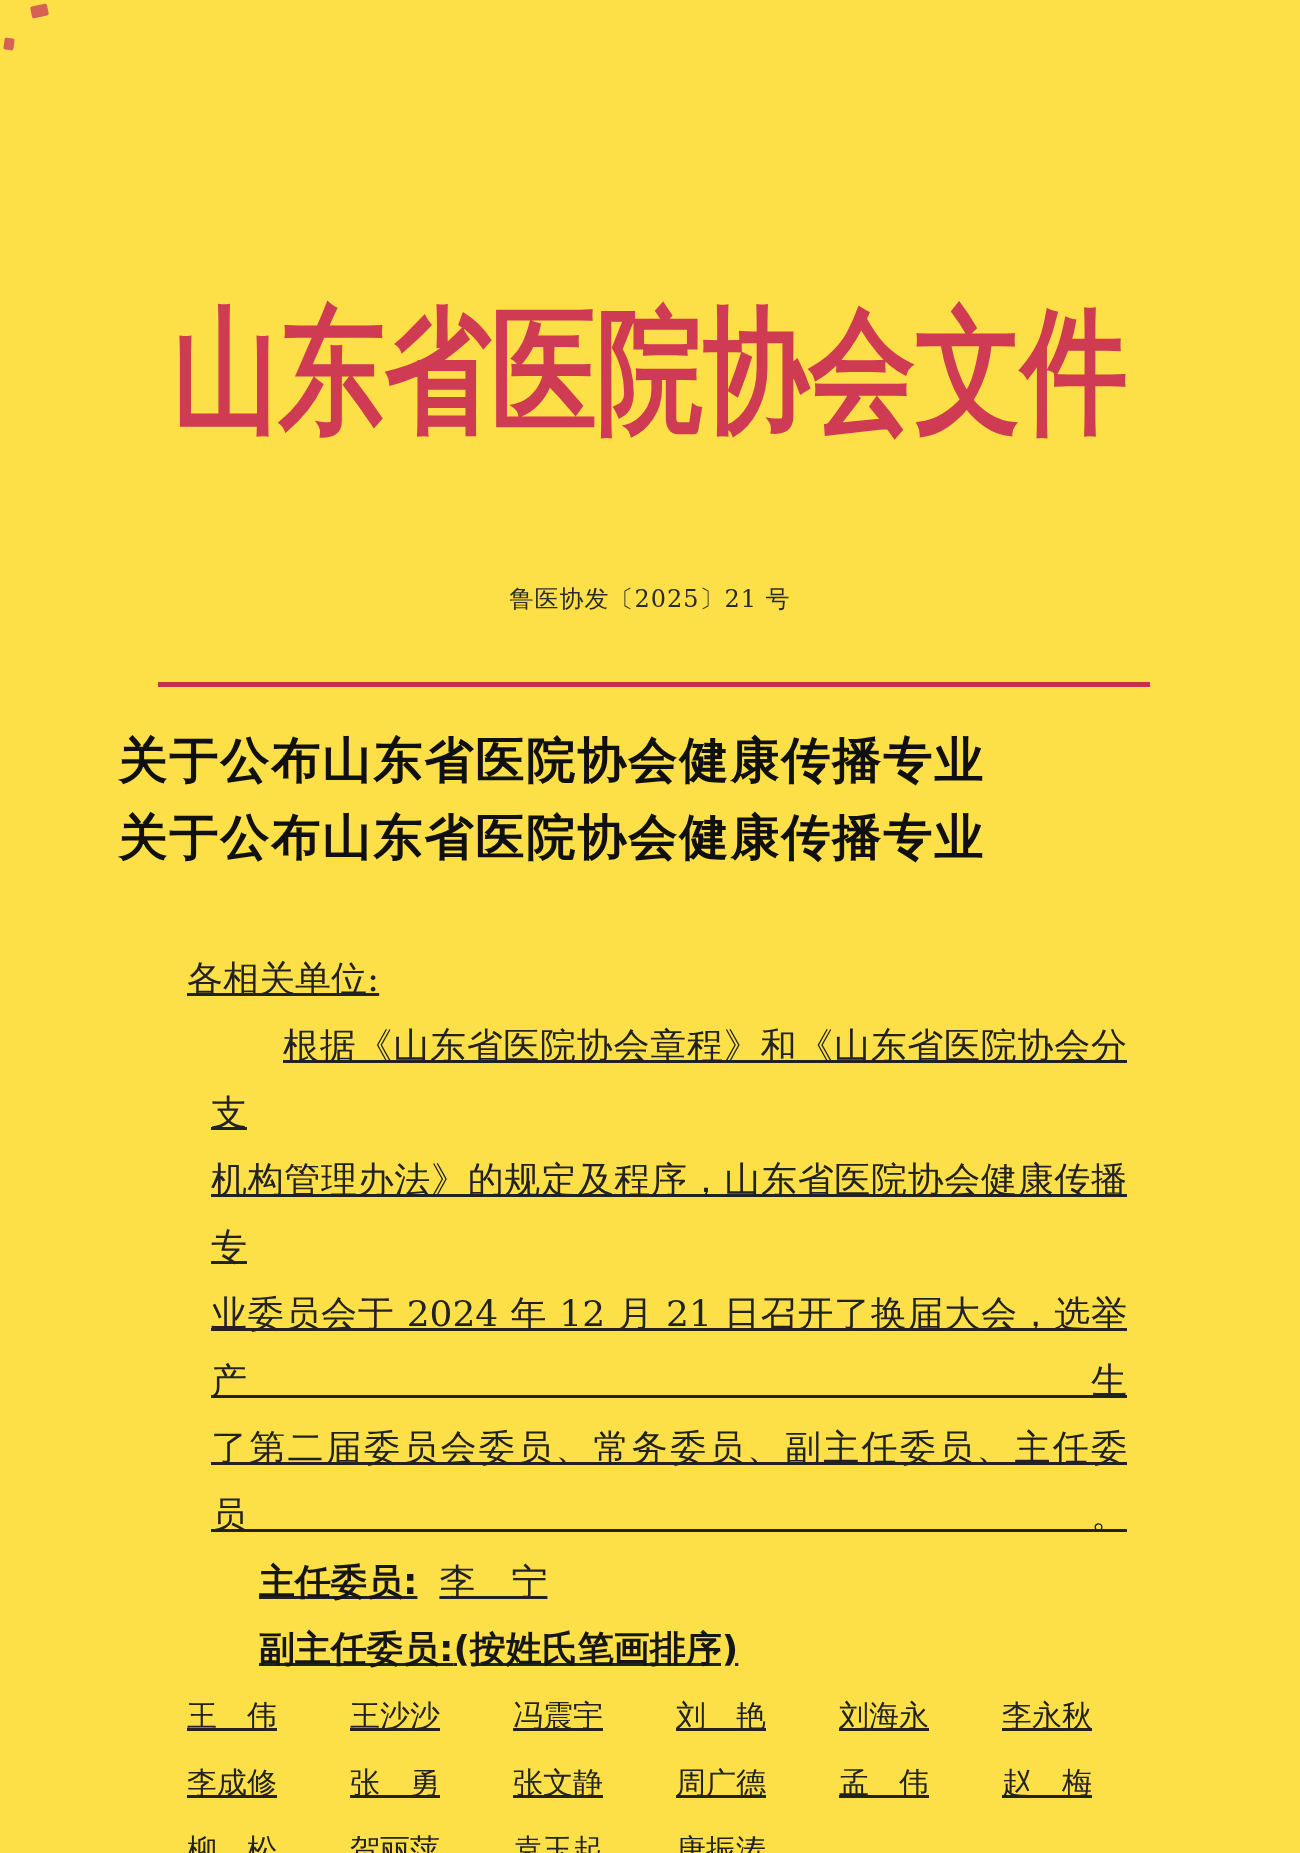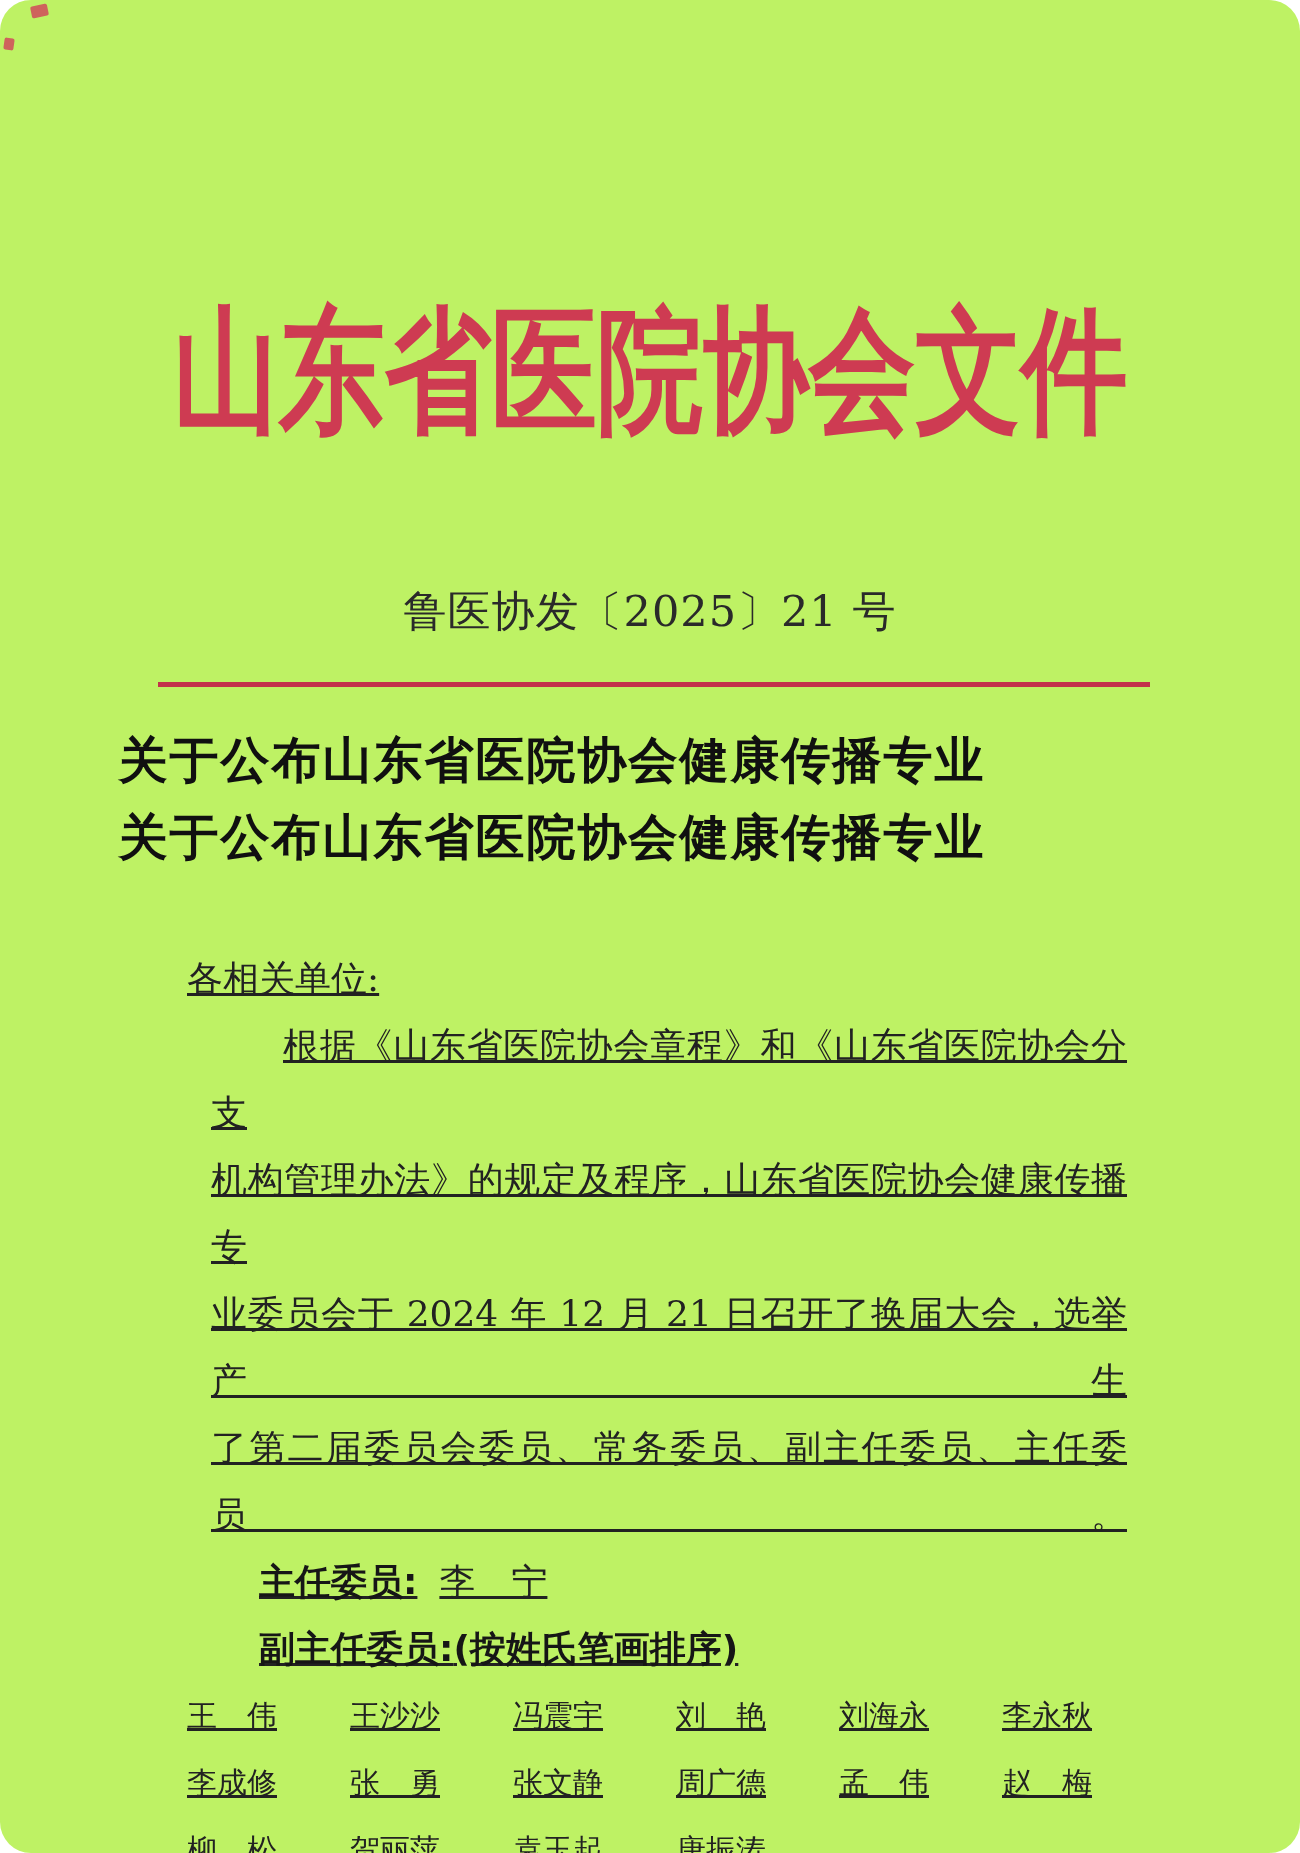--- a/index.html
+++ b/index.html
@@ -1,45 +1,44 @@
 <!DOCTYPE html>
 <html><head>
 <meta charset="utf-8">
 <style>
   html,body { margin:0; padding:0; background:#ffffff; }
   .page {
     position: relative;
     width: 1300px;
     height: 1853px;
-    background: #bef264;
+    background: #fde047;
     font-family: "DejaVu Serif", "Liberation Serif", serif;
     color: #1f1f1f;
     overflow: hidden;
-    border-radius: 31px;
   }
   
   .artifact { position:absolute; background:#d14a5a; opacity:.85; }
   .a1 { top:5px; left:31px; width:17px; height:12px; transform:rotate(-12deg); border-radius:2px; }
   .a2 { top:38px; left:4px; width:10px; height:12px; transform:rotate(8deg); border-radius:2px; }
 
   .org-title {
     position:absolute; top:296px; left:0; width:1300px;
     text-align:center; white-space:nowrap;
   }
   .org-title-text {
     display:inline-block;
     font-size:136px; line-height:1.1; font-weight:bold;
     color:#ce3b52;
     transform:scaleX(0.78);
     transform-origin:center;
   }
   .doc-number {
     position:absolute; top:584px; left:0; width:1300px;
     text-align:center;
-    font-size:43px; line-height:1.3; color:#2a2a2a;
+    font-size:24px; line-height:1.3; color:#2a2a2a;
     letter-spacing:1px;
   }
   .red-rule {
     position:absolute; top:682px; left:158px;
     width:992px; height:5px;
     background:#c2334b;
   }
   .doc-title {
     position:absolute; top:722px; left:0; width:1104px;
     text-align:center;

